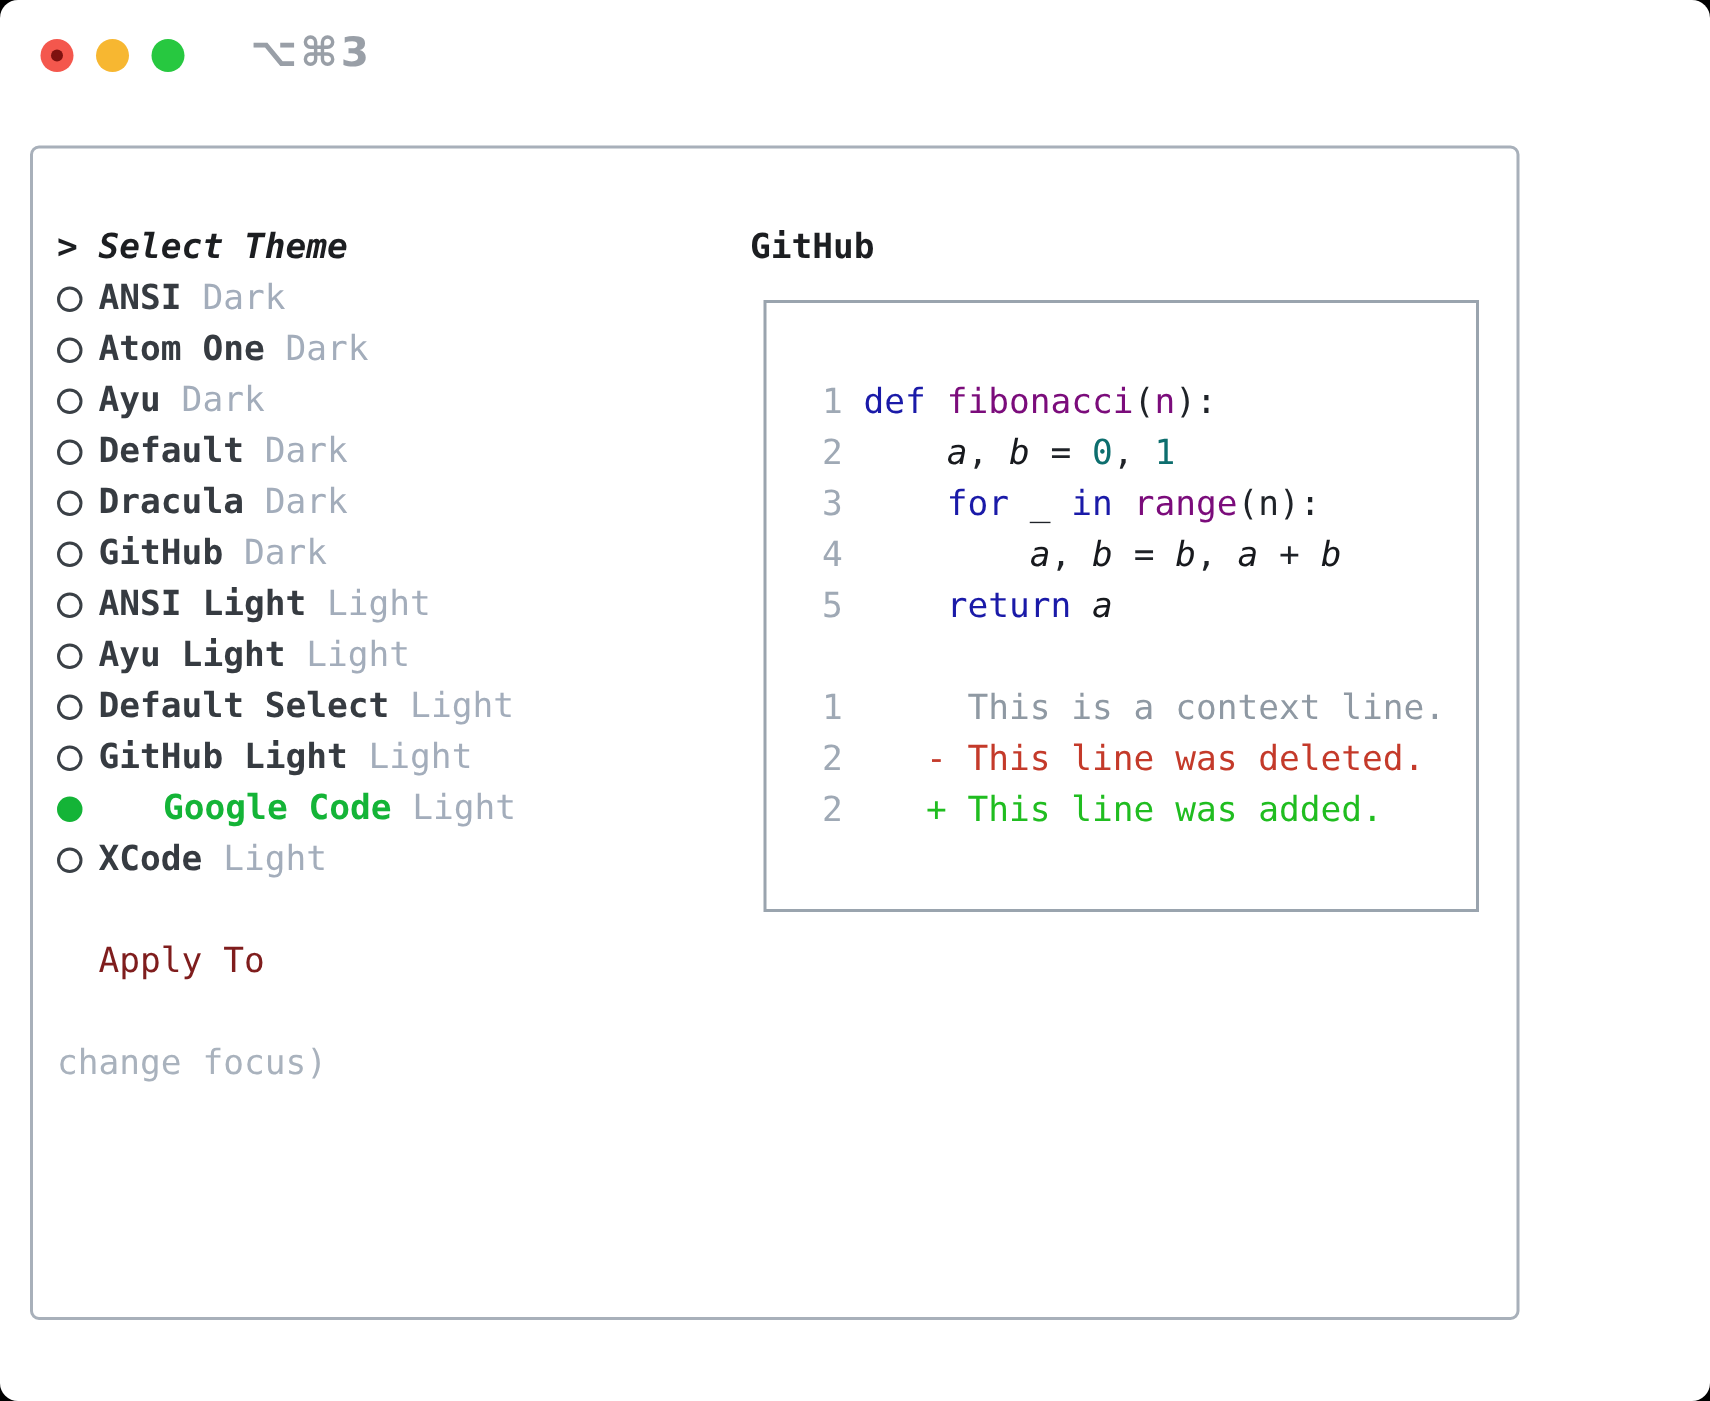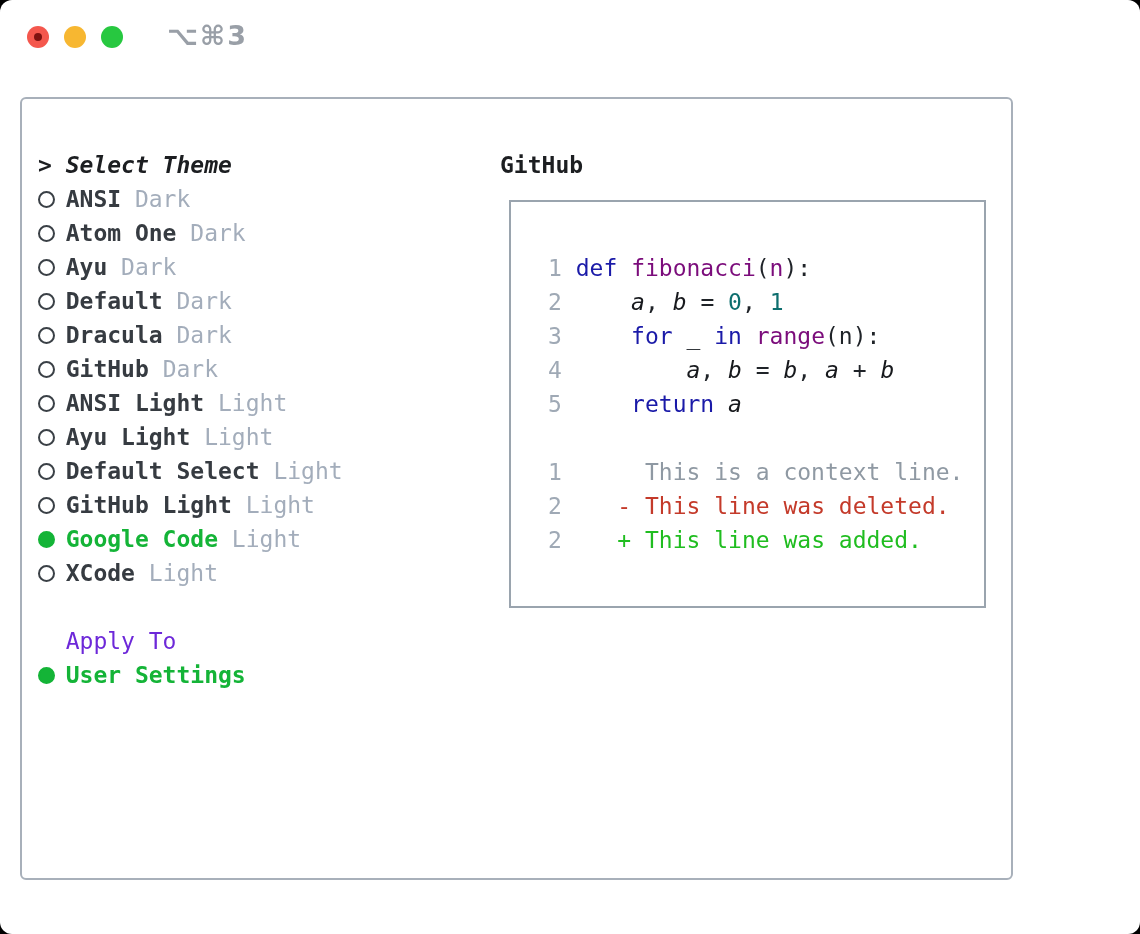--- a/index.html
+++ b/index.html
@@ -28,23 +28,23 @@
     border:2px solid var(--border_gray);border-radius:6px;background:#fff;}
 
   .left-col{position:absolute;left:16px;top:49px;font-size:23px;color:var(--text_dark);}
   .row{height:34px;display:flex;align-items:center;white-space:pre;}
   .prefix{display:inline-block;width:2ch;font-weight:700;color:var(--heading_black);}
   .hdr{font-weight:700;color:var(--heading_black);font-style:italic;}
   .bullet{display:inline-flex;width:2ch;align-items:center;}
   .circle{width:13px;height:13px;border:2px solid #3a4046;border-radius:50%;box-sizing:content-box;}
   .circle.sel{border-color:var(--selection_green);background:var(--selection_green);}
   .theme-name{color:var(--text_dark);font-weight:bold;}
-  .theme-name.sel{color:var(--selection_green);}
+  .theme-name.sel{color:var(--selection_green);margin-left:43px;}
   .variant{color:var(--muted_gray);margin-left:1ch;}
-  .apply-label{color:#6d28d9;}
+  .apply-label{color:#7f1d1d;}
   .hint{color:#a9b2bd;}
 
   .preview-heading{position:absolute;left:478px;top:49px;height:34px;line-height:34px;
     font-size:23px;font-weight:700;color:var(--heading_black);}
   .preview-box{position:absolute;left:487px;top:101px;width:477px;height:408px;box-sizing:border-box;
     border:2px solid var(--preview_border);background:#fff;}
   .code{position:absolute;left:19px;top:49px;font-size:23px;color:#1f2328;margin-left:18px;}
   .line{height:34px;line-height:34px;white-space:pre;}
   .ln{color:var(--line_number_gray);}
   .tok-kwd{color:var(--code_keyword_blue);}
@@ -89,23 +89,23 @@
           <div class="row"><span class="bullet"><span class="circle"></span></span><span class="theme-name">GitHub Light</span><span class="variant">Light</span></div>
           <div class="row"><span class="bullet"><span class="circle sel"></span></span><span class="theme-name sel">Google Code</span><span class="variant">Light</span></div>
           <div class="row"><span class="bullet"><span class="circle"></span></span><span class="theme-name">XCode</span><span class="variant">Light</span></div>
         </div>
       <div class="row"></div>
       <div class="row">
         <span class="bullet"></span>
         <span class="apply-label">Apply To</span>
       </div>
       <div id="applyOptions">
-          <div class="row"><span class="bullet"><span class="circle sel"></span></span><span class="theme-name sel">User Settings</span></div>
         </div>
       <div class="row"></div>
+      <div class="row hint">change focus)</div>
     </div>
 
     <div class="preview-heading">GitHub</div>
     <div class="preview-box">
       <div class="code" id="codeLines">
           <div class="line"><span class="ln">1</span> <span class="tok-kwd">def</span><span> </span><span class="tok-fn">fibonacci</span><span>(</span><span class="tok-fn">n</span><span>):</span></div>
           <div class="line"><span class="ln">2</span> <span>    </span><span class="tok-var">a</span><span>, </span><span class="tok-var">b</span><span> = </span><span class="tok-lit">0</span><span>, </span><span class="tok-lit">1</span></div>
           <div class="line"><span class="ln">3</span> <span>    </span><span class="tok-kwd">for</span><span> _ </span><span class="tok-kwd">in</span><span> </span><span class="tok-fn">range</span><span>(n):</span></div>
           <div class="line"><span class="ln">4</span> <span>        </span><span class="tok-var">a</span><span>, </span><span class="tok-var">b</span><span> = </span><span class="tok-var">b</span><span>, </span><span class="tok-var">a</span><span> + </span><span class="tok-var">b</span></div>
           <div class="line"><span class="ln">5</span> <span>    </span><span class="tok-kwd">return</span><span> </span><span class="tok-var">a</span></div>

